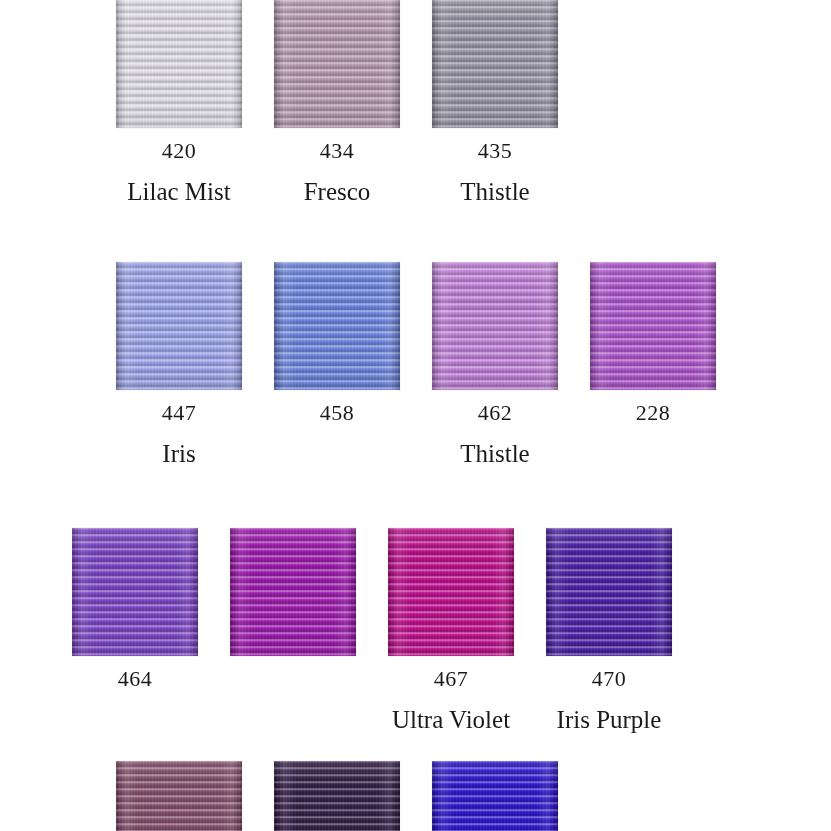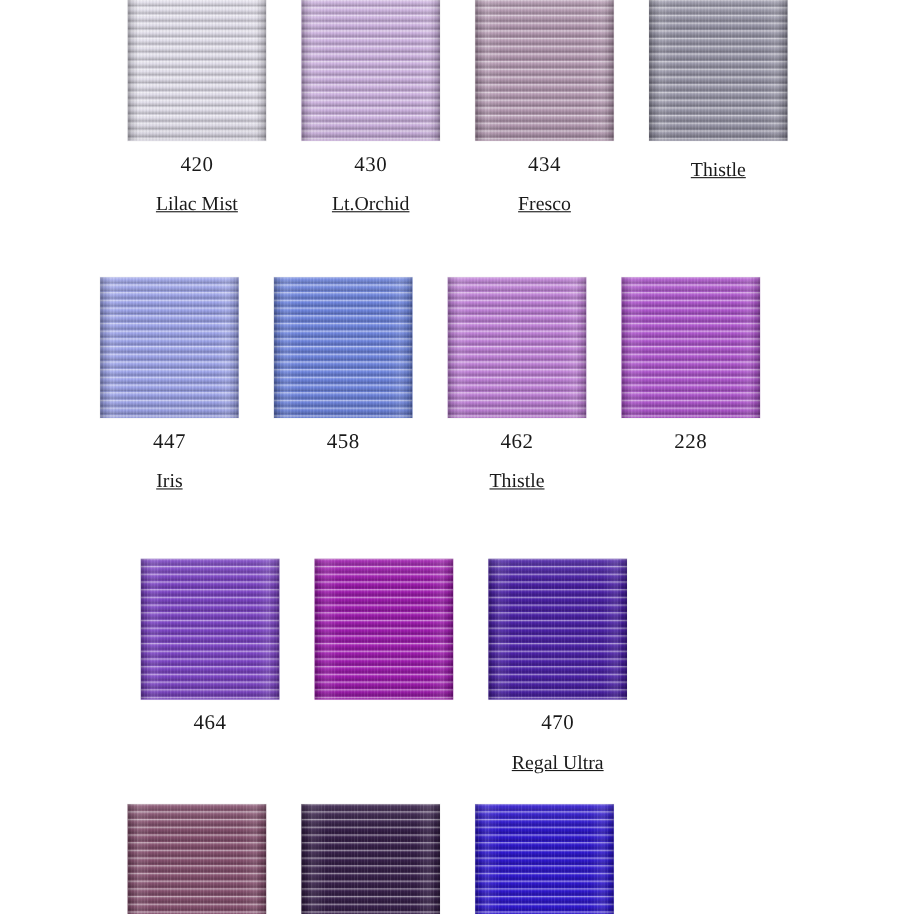--- a/index.html
+++ b/index.html
@@ -93,33 +93,32 @@
     inset: 0;
     background-image:
       linear-gradient(to bottom,
         rgba(255,255,255,0.10) 0%,
         rgba(255,255,255,0.00) 18%,
         rgba(255,255,255,0.00) 82%,
         rgba(0,0,0,0.05) 100%);
   }
 
   .swatch-code {
-    font-size: 19px;
+    font-size: 22px;
     line-height: 1;
     margin-top: 12px;
     letter-spacing: 0.5px;
     white-space: nowrap;
   }
 
   .swatch-name {
-    font-size: 18px;
+    font-size: 25px;
     line-height: 1;
     margin-top: 17px;
     white-space: nowrap;
-    text-decoration: underline;
   }
 
   .row-gap-1 { height: 58px; }
   .row-gap-2 { height: 62px; }
   .row-gap-3 { height: 29px; }
 
   .chart-top-offset { height: 0px; }
 </style>
 </head>
 <body>
@@ -133,53 +132,44 @@
       <div class="swatch-chip" style="background-color: rgb(227, 224, 236);">
         <div class="rib"></div>
         <div class="warp"></div>
         <div class="edges"></div>
         <div class="sheen"></div>
       </div>
       <div class="swatch-code">420</div>
       <div class="swatch-name">Lilac Mist</div>
     </div>
     <div class="swatch-cell">
-      <div class="swatch-chip" style="background-color: rgb(207, 180, 226);">
-        <div class="rib"></div>
-        <div class="warp"></div>
-        <div class="edges"></div>
-        <div class="sheen"></div>
-      </div>
-      <div class="swatch-code">430</div>
-      <div class="swatch-name">Lt.Orchid</div>
-    </div>
-    <div class="swatch-cell">
       <div class="swatch-chip" style="background-color: rgb(183, 156, 180);">
         <div class="rib"></div>
         <div class="warp"></div>
         <div class="edges"></div>
         <div class="sheen"></div>
       </div>
       <div class="swatch-code">434</div>
       <div class="swatch-name">Fresco</div>
     </div>
     <div class="swatch-cell">
       <div class="swatch-chip" style="background-color: rgb(154, 152, 170);">
         <div class="rib"></div>
         <div class="warp"></div>
         <div class="edges"></div>
         <div class="sheen"></div>
       </div>
+      <div class="swatch-code">435</div>
       <div class="swatch-name">Thistle</div>
     </div>
   </div>
 
   <div class="row-gap-1"></div>
 
-  <div class="swatch-row" style="padding-left:75px;">
+  <div class="swatch-row" style="padding-left:100px;">
     <div class="swatch-cell">
       <div class="swatch-chip" style="background-color: rgb(159, 166, 236);">
         <div class="rib"></div>
         <div class="warp"></div>
         <div class="edges"></div>
         <div class="sheen"></div>
       </div>
       <div class="swatch-code">447</div>
       <div class="swatch-name">Iris</div>
     </div>
@@ -208,47 +198,57 @@
         <div class="warp"></div>
         <div class="edges"></div>
         <div class="sheen"></div>
       </div>
       <div class="swatch-code">228</div>
     </div>
   </div>
 
   <div class="row-gap-2"></div>
 
-  <div class="swatch-row" style="padding-left:112px;">
+  <div class="swatch-row" style="padding-left:56px;">
     <div class="swatch-cell">
       <div class="swatch-chip" style="background-color: rgb(125, 69, 198);">
         <div class="rib"></div>
         <div class="warp"></div>
         <div class="edges"></div>
         <div class="sheen"></div>
       </div>
       <div class="swatch-code">464</div>
     </div>
     <div class="swatch-cell">
       <div class="swatch-chip" style="background-color: rgb(160, 28, 176);">
         <div class="rib"></div>
         <div class="warp"></div>
         <div class="edges"></div>
         <div class="sheen"></div>
       </div>
     </div>
     <div class="swatch-cell">
+      <div class="swatch-chip" style="background-color: rgb(192, 16, 143);">
+        <div class="rib"></div>
+        <div class="warp"></div>
+        <div class="edges"></div>
+        <div class="sheen"></div>
+      </div>
+      <div class="swatch-code">467</div>
+      <div class="swatch-name">Ultra Violet</div>
+    </div>
+    <div class="swatch-cell">
       <div class="swatch-chip" style="background-color: rgb(76, 34, 168);">
         <div class="rib"></div>
         <div class="warp"></div>
         <div class="edges"></div>
         <div class="sheen"></div>
       </div>
       <div class="swatch-code">470</div>
-      <div class="swatch-name">Regal Ultra</div>
+      <div class="swatch-name">Iris Purple</div>
     </div>
   </div>
 
   <div class="row-gap-3"></div>
 
   <div class="swatch-row" style="padding-left:100px;">
     <div class="swatch-cell">
       <div class="swatch-chip" style="background-color: rgb(134, 81, 111);">
         <div class="rib"></div>
         <div class="warp"></div>

